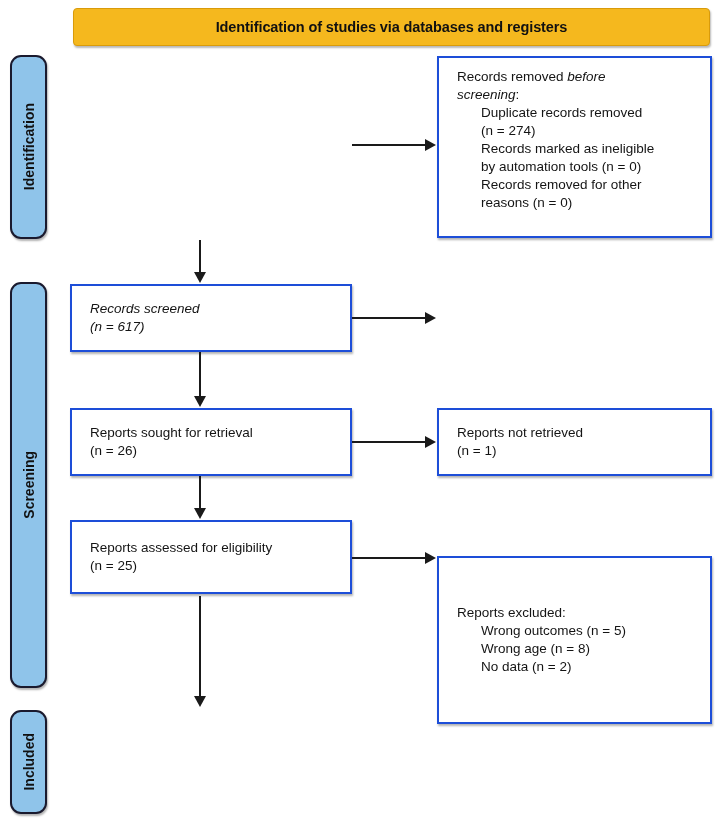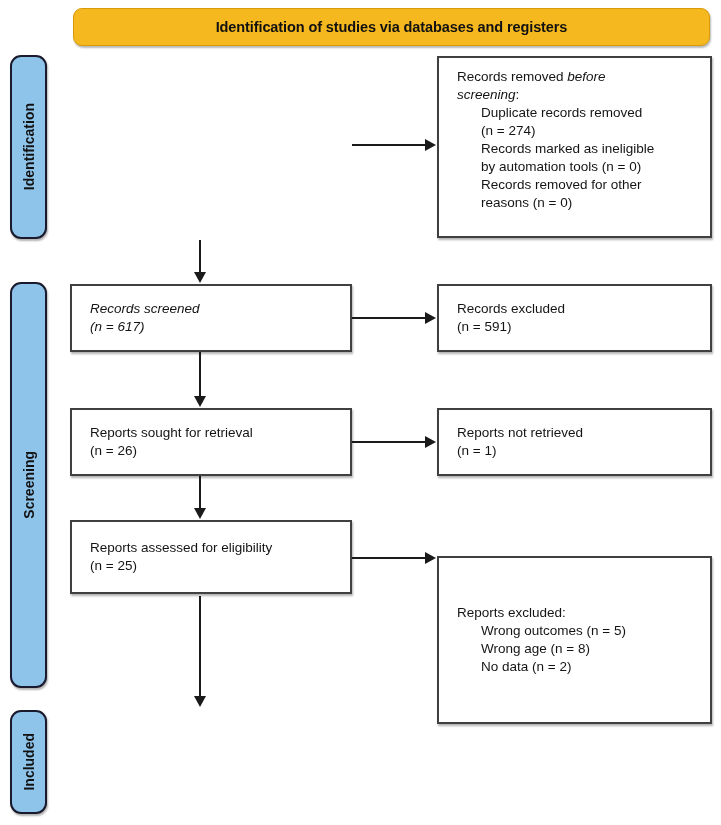--- a/index.html
+++ b/index.html
@@ -22,21 +22,21 @@
 
   
   .banner {
     position: absolute;
     left: 73px;
     top: 8px;
     width: 637px;
     height: 38px;
     background: #F5B81E;
     border: 1px solid #D99B0A;
-    border-radius: 9px;
+    border-radius: 4px;
     box-sizing: border-box;
     display: flex;
     align-items: center;
     justify-content: center;
     box-shadow: 1px 2px 2px rgba(0,0,0,0.28);
   }
   .banner-text {
     font-size: 14.5px;
     font-weight: bold;
     color: #111111;
@@ -69,21 +69,21 @@
     white-space: nowrap;
   }
   .stage-identification { top: 55px;  height: 184px; }
   .stage-screening      { top: 282px; height: 406px; }
   .stage-included       { top: 710px; height: 104px; }
 
   
   .box {
     position: absolute;
     background: #ffffff;
-    border: 2px solid #404040;
+    border: 2px solid #1d4ed8;
     box-sizing: border-box;
     box-shadow: 1px 2px 2px rgba(0,0,0,0.3);
     display: flex;
     align-items: center;
   }
   .box-text {
     font-size: 13.5px;
     line-height: 1.33;
     color: #141414;
     padding: 0 0 0 18px;
@@ -177,24 +177,20 @@
 <span style="padding-left:24px;display:inline-block">by automation tools (n = 0)</span>
 <span style="padding-left:24px;display:inline-block">Records removed for other</span>
 <span style="padding-left:24px;display:inline-block">reasons (n = 0)</span></div>
   </div>
 
   <div class="box box-screened">
     <div class="box-text"><span>Records screened</span>
 <span>(n = 617)</span></div>
   </div>
 
-  <div class="box box-excluded1">
-    <div class="box-text"><span>Records excluded</span>
-<span>(n = 591)</span></div>
-  </div>
 
   <div class="box box-sought">
     <div class="box-text"><span>Reports sought for retrieval</span>
 <span>(n = 26)</span></div>
   </div>
 
   <div class="box box-notretrieved">
     <div class="box-text"><span>Reports not retrieved</span>
 <span>(n = 1)</span></div>
   </div>

